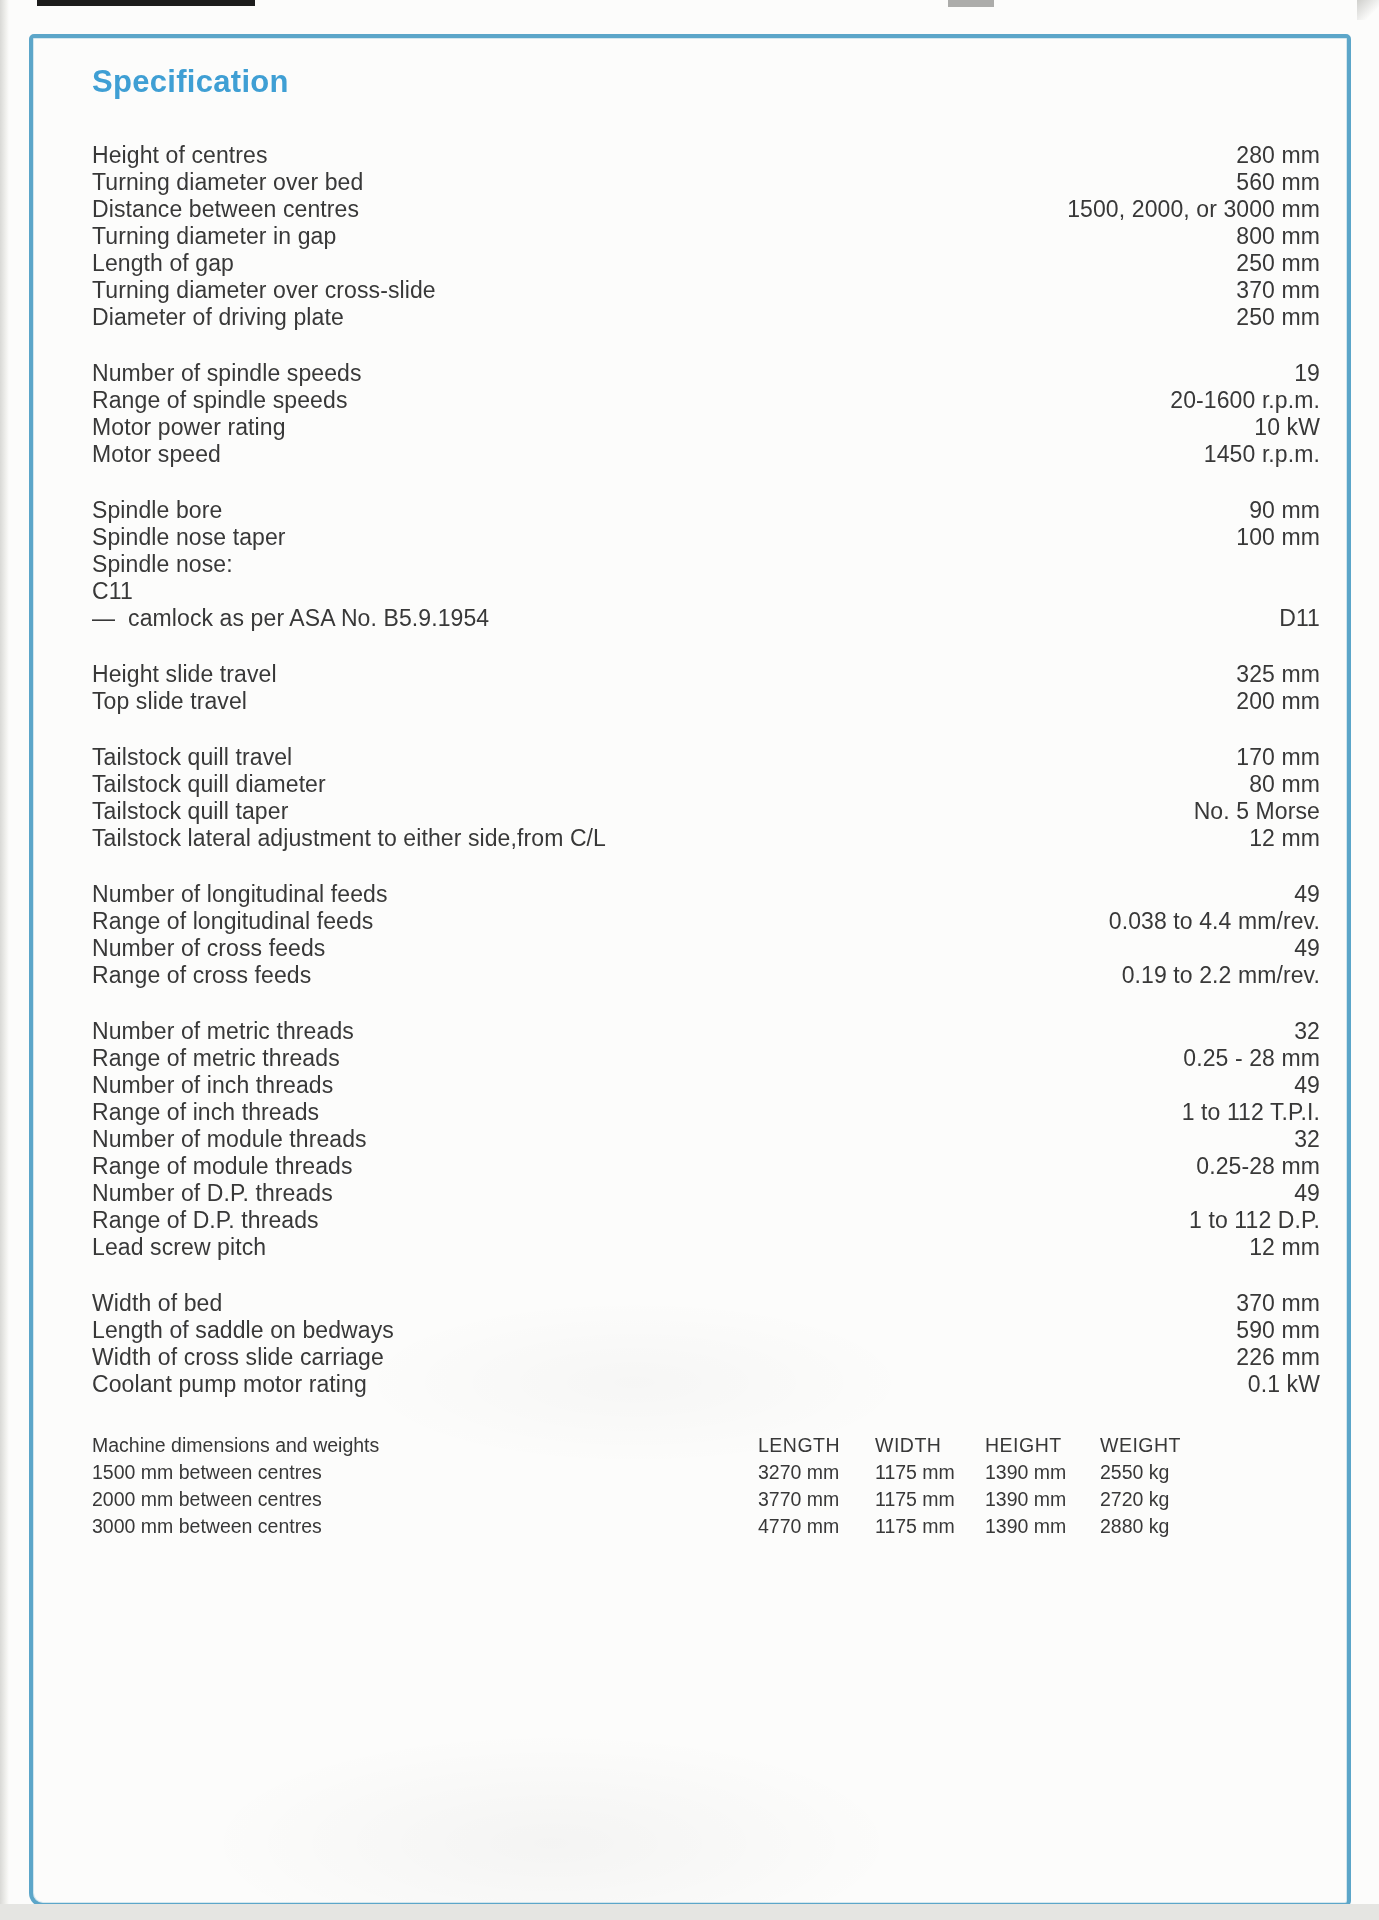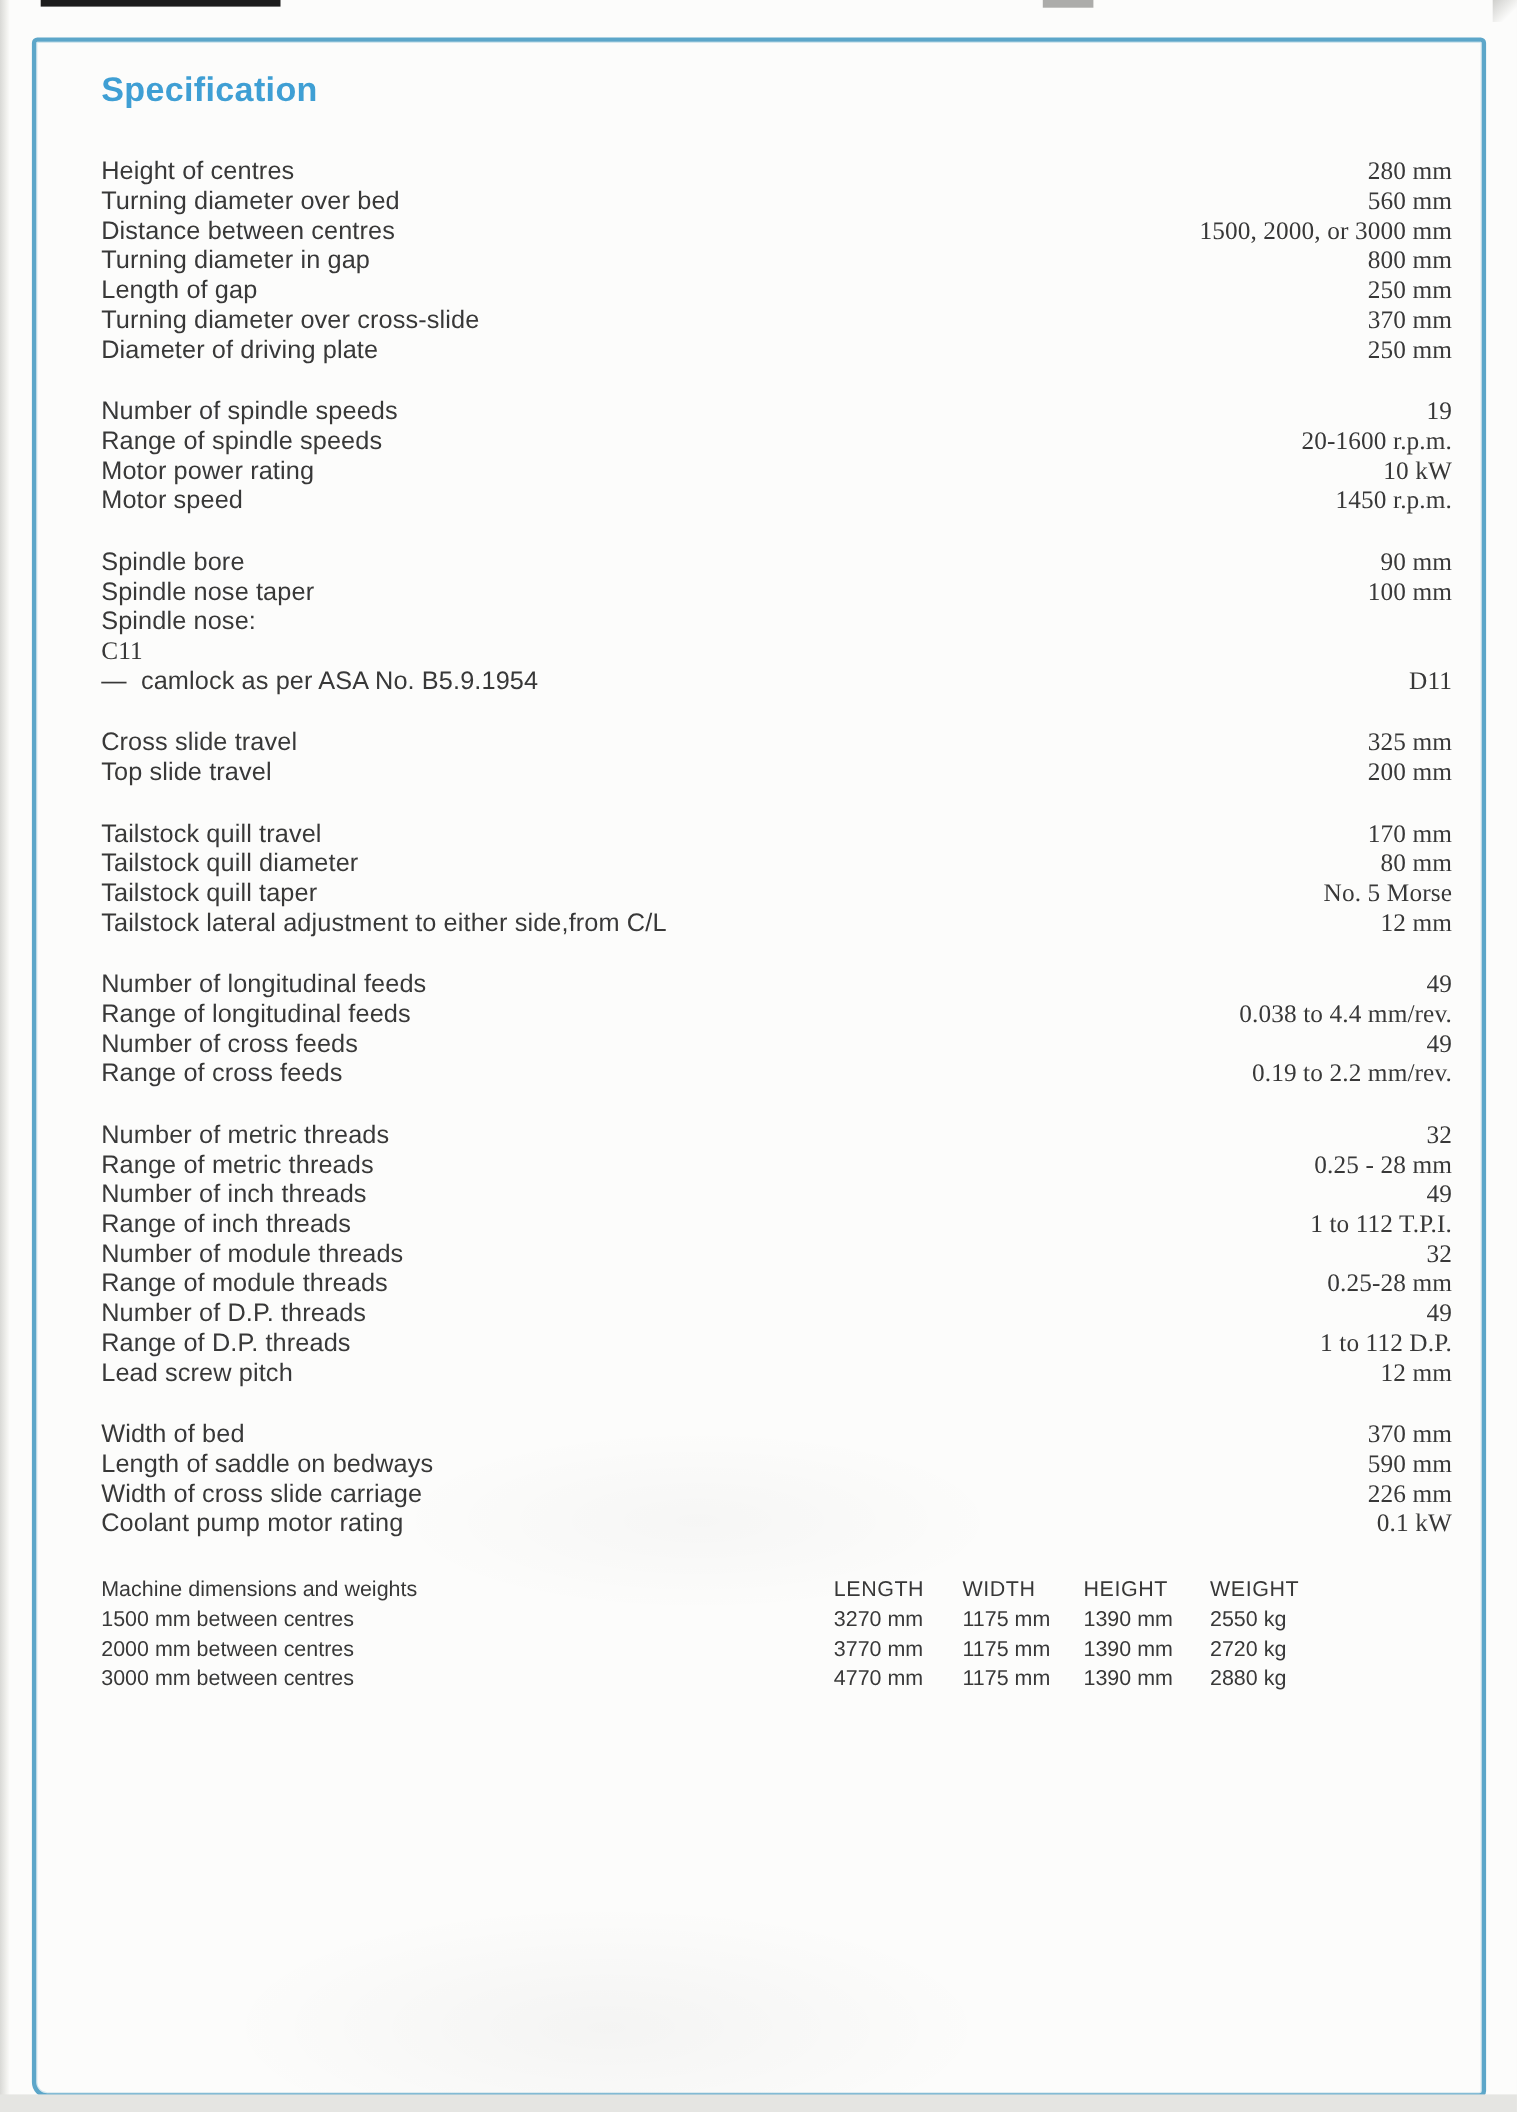--- a/index.html
+++ b/index.html
@@ -35,21 +35,21 @@
     margin:0 0 42px 0;
     font-size:31px;font-weight:bold;letter-spacing:.3px;
     color:#3f9fd4;
   }
   .spec-group{margin-bottom:29px;}
   .spec-row{
     display:flex;justify-content:space-between;align-items:baseline;
     font-size:23px;line-height:27px;color:#383838;letter-spacing:.1px;
   }
   .spec-label{white-space:pre-wrap;}
-  .spec-value{text-align:right;white-space:nowrap;font-family:Liberation Serif, serif;}
+  .spec-value{text-align:right;white-space:nowrap;}
   .dim-table{margin-top:34px;font-size:19.5px;color:#383838;}
   .dim-grid{
     display:grid;
     grid-template-columns:666px 117px 110px 115px 1fr;
     line-height:27px;
   }
   .dim-head{}
   .dim-head .col-h{letter-spacing:.5px;}
 </style>
 </head>
@@ -130,21 +130,21 @@
           <div class="spec-row">
             <span class="spec-value">C11</span>
           </div>
           <div class="spec-row">
             <span class="spec-label">—  camlock as per ASA No. B5.9.1954</span>
             <span class="spec-value">D11</span>
           </div>
         </div>
         <div class="spec-group">
           <div class="spec-row">
-            <span class="spec-label">Cross slide travel</span>
+            <span class="spec-label">Height slide travel</span>
             <span class="spec-value">325 mm</span>
           </div>
           <div class="spec-row">
             <span class="spec-label">Top slide travel</span>
             <span class="spec-value">200 mm</span>
           </div>
         </div>
         <div class="spec-group">
           <div class="spec-row">
             <span class="spec-label">Tailstock quill travel</span>

